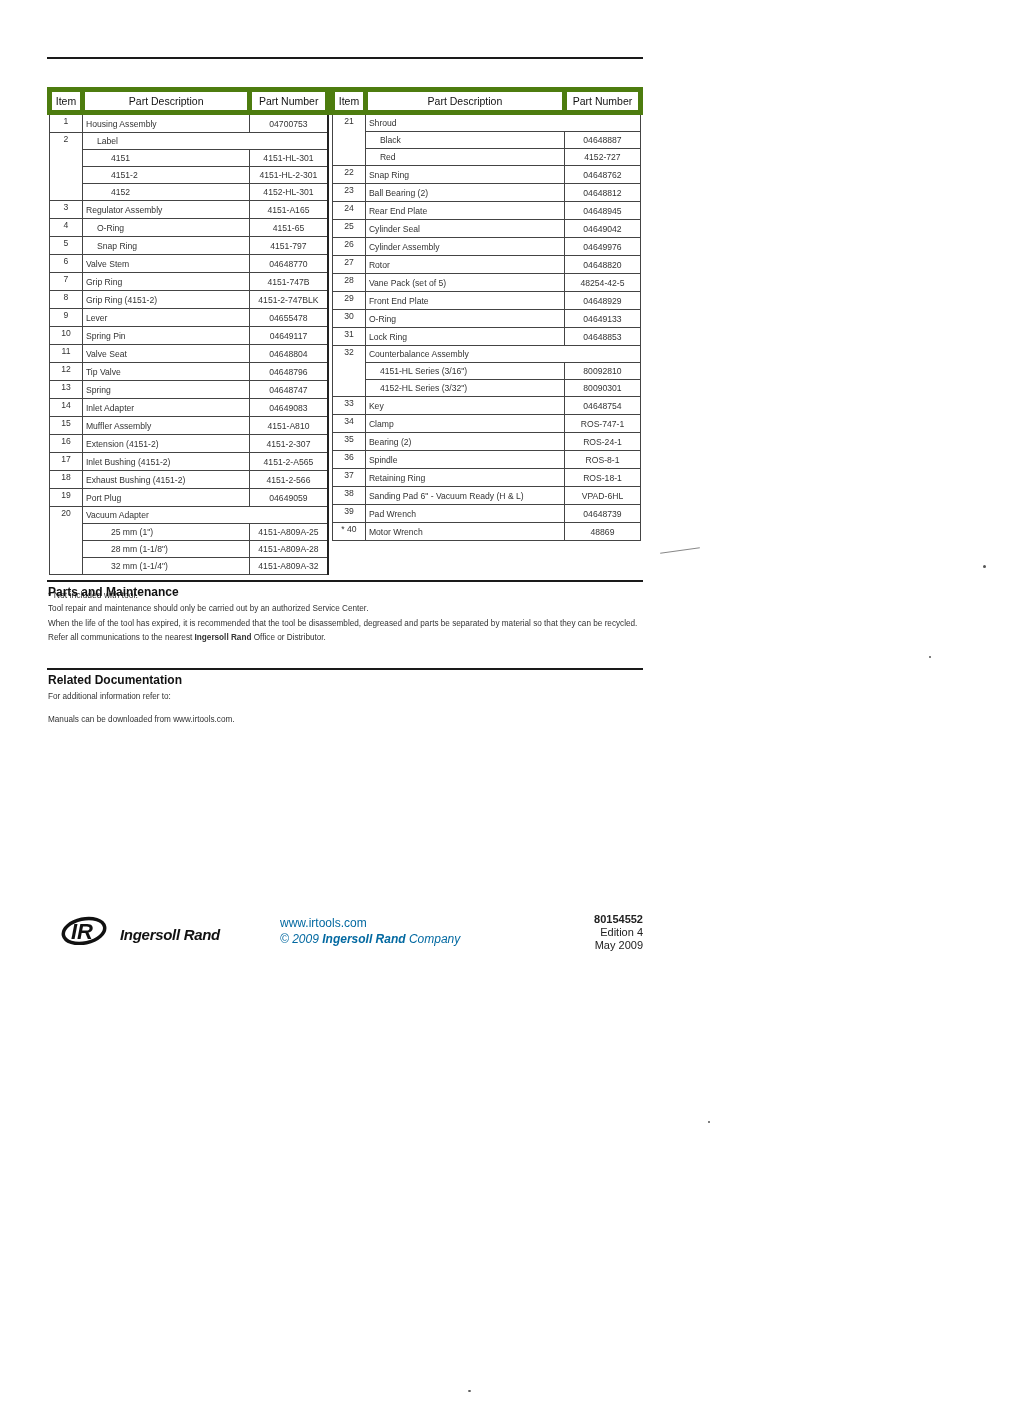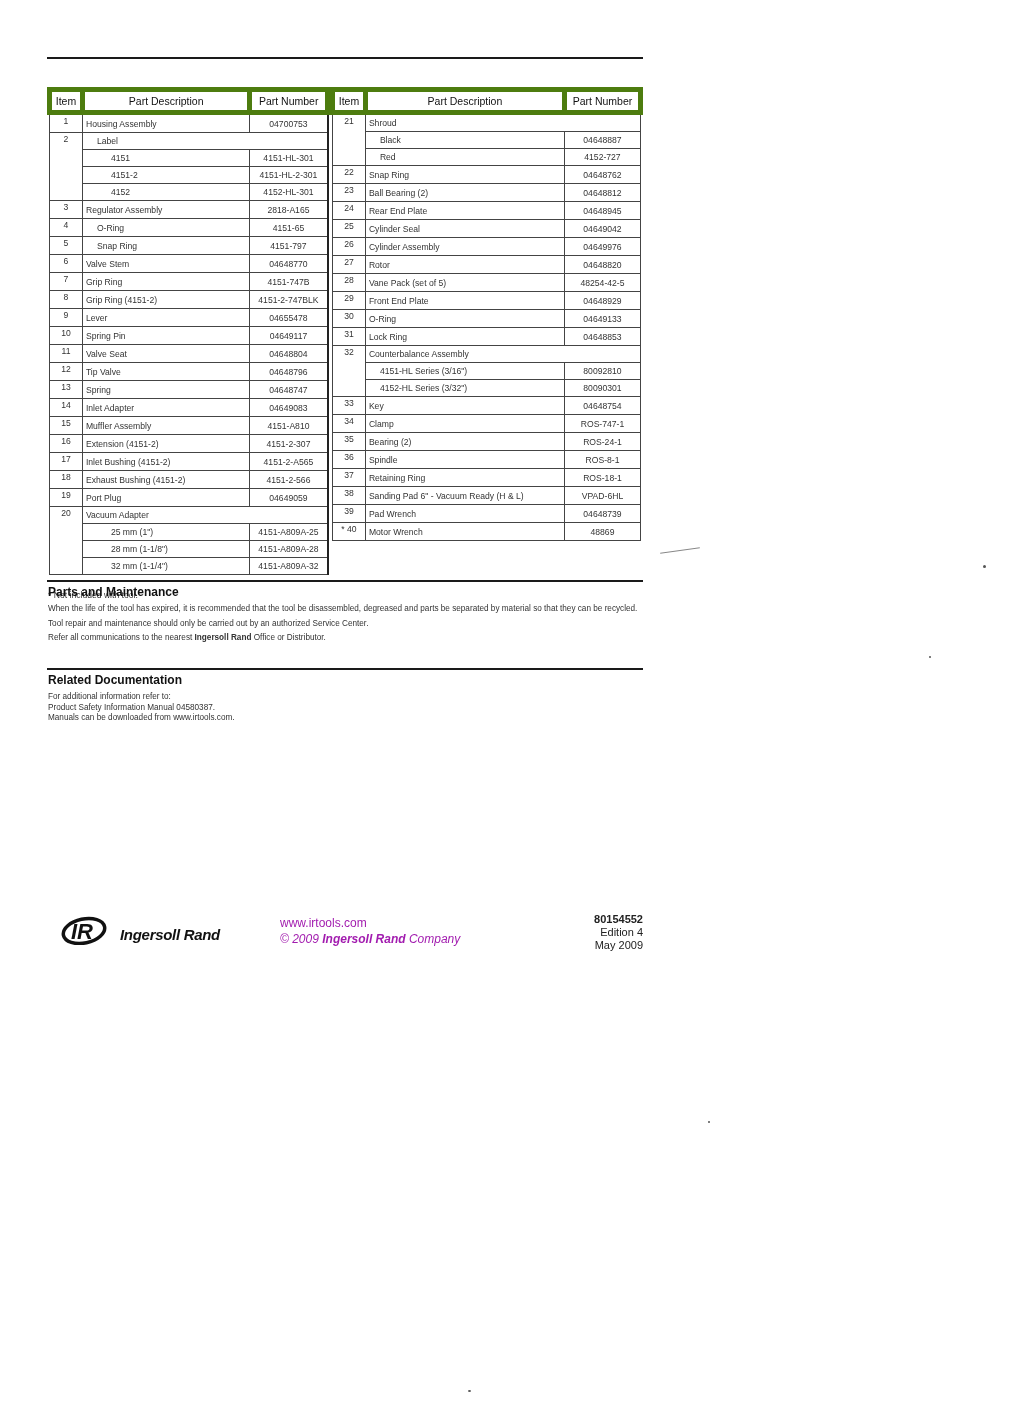--- a/index.html
+++ b/index.html
@@ -19,21 +19,21 @@
   #right { left: 283px; width: 313px; }
   .footnote { position: absolute; top: 503px; left: 1px; font-size: 8.6px; color: #333; }
   .section { position: absolute; left: 0; width: 596px; }
   .section .rule { height: 2px; }
   .section h2 { font-size: 12px; font-weight: bold; margin: 3px 0 5px 1px; color: #111; }
   .section p { font-size: 8.2px; line-height: 10.5px; margin: 0 0 4px 1px; color: #333; }
   .footer { position: absolute; top: 858px; left: 0; width: 596px; height: 50px; }
   .logo { position: absolute; left: 13px; top: 0; display: flex; align-items: center; }
   .logo-mark { width: 58px; height: 30px; position: relative; }
   .logo-text { font-size: 15px; font-style: italic; font-weight: bold; color: #111; margin-left: 2px; margin-top: 8px; letter-spacing: -0.3px; }
-  .center-info { position: absolute; left: 233px; top: 0; font-size: 12px; color: #a21caf; line-height: 16px; }
+  .center-info { position: absolute; left: 233px; top: 0; font-size: 12px; color: #0369a1; line-height: 16px; }
   .center-info .copy { font-style: italic; }
   .center-info b { font-style: italic; }
   .doc-info { position: absolute; right: 0; top: -2px; text-align: right; font-size: 11px; line-height: 13px; color: #222; }
   .doc-info .docnum { font-weight: bold; }
   .speck { position: absolute; background: #555; border-radius: 50%; }
 </style>
 </head>
 <body>
 
 <div class="page">
@@ -71,21 +71,21 @@
             <td class="indent2">4151-2</td>
             <td class="num">4151-HL-2-301</td>
           </tr>
           <tr>
             <td class="indent2">4152</td>
             <td class="num">4152-HL-301</td>
           </tr>
           <tr>
             <td class="item" rowspan="1">3</td>
             <td class="">Regulator Assembly</td>
-            <td class="num">2818-A165</td>
+            <td class="num">4151-A165</td>
           </tr>
           <tr>
             <td class="item" rowspan="1">4</td>
             <td class="indent1">O-Ring</td>
             <td class="num">4151-65</td>
           </tr>
           <tr>
             <td class="item" rowspan="1">5</td>
             <td class="indent1">Snap Ring</td>
             <td class="num">4151-797</td>
@@ -309,30 +309,29 @@
           </tr>
         </tbody>
     </table>
 
     <div class="footnote">* Not included with tool.</div>
   </div>
 
   <div class="section" style="top:523px;">
     <div class="rule"></div>
     <h2>Parts and Maintenance</h2>
+    <p>Tool repair and maintenance should only be carried out by an authorized Service Center.</p>
     <p>When the life of the tool has expired, it is recommended that the tool be disassembled, degreased and parts be separated by material so that they can be recycled.</p>
-    <p>Tool repair and maintenance should only be carried out by an authorized Service Center.</p>
     <p><span>Refer all communications to the nearest </span><b>Ingersoll Rand</b><span> Office or Distributor.</span></p>
   </div>
 
   <div class="section" style="top:611px;">
     <div class="rule"></div>
     <h2>Related Documentation</h2>
-    <p style="margin-bottom:0">For additional information refer to:</p>
-    <p style="margin-bottom:0">Product Safety Information Manual 04580387.</p>
+    <p style="margin-bottom:12px">For additional information refer to:</p>
     <p>Manuals can be downloaded from www.irtools.com.</p>
   </div>
 
   <div class="footer">
     <div class="logo">
       <div class="logo-mark">
         <svg width="58" height="30" viewBox="0 0 58 30">
           <ellipse cx="24" cy="16" rx="21" ry="12" fill="none" stroke="#111" stroke-width="3.5" transform="rotate(-12 24 16)"></ellipse>
           <text x="11" y="24" font-family="Liberation Sans, sans-serif" font-weight="bold" font-style="italic" font-size="22" fill="#111">IR</text>
         </svg>

